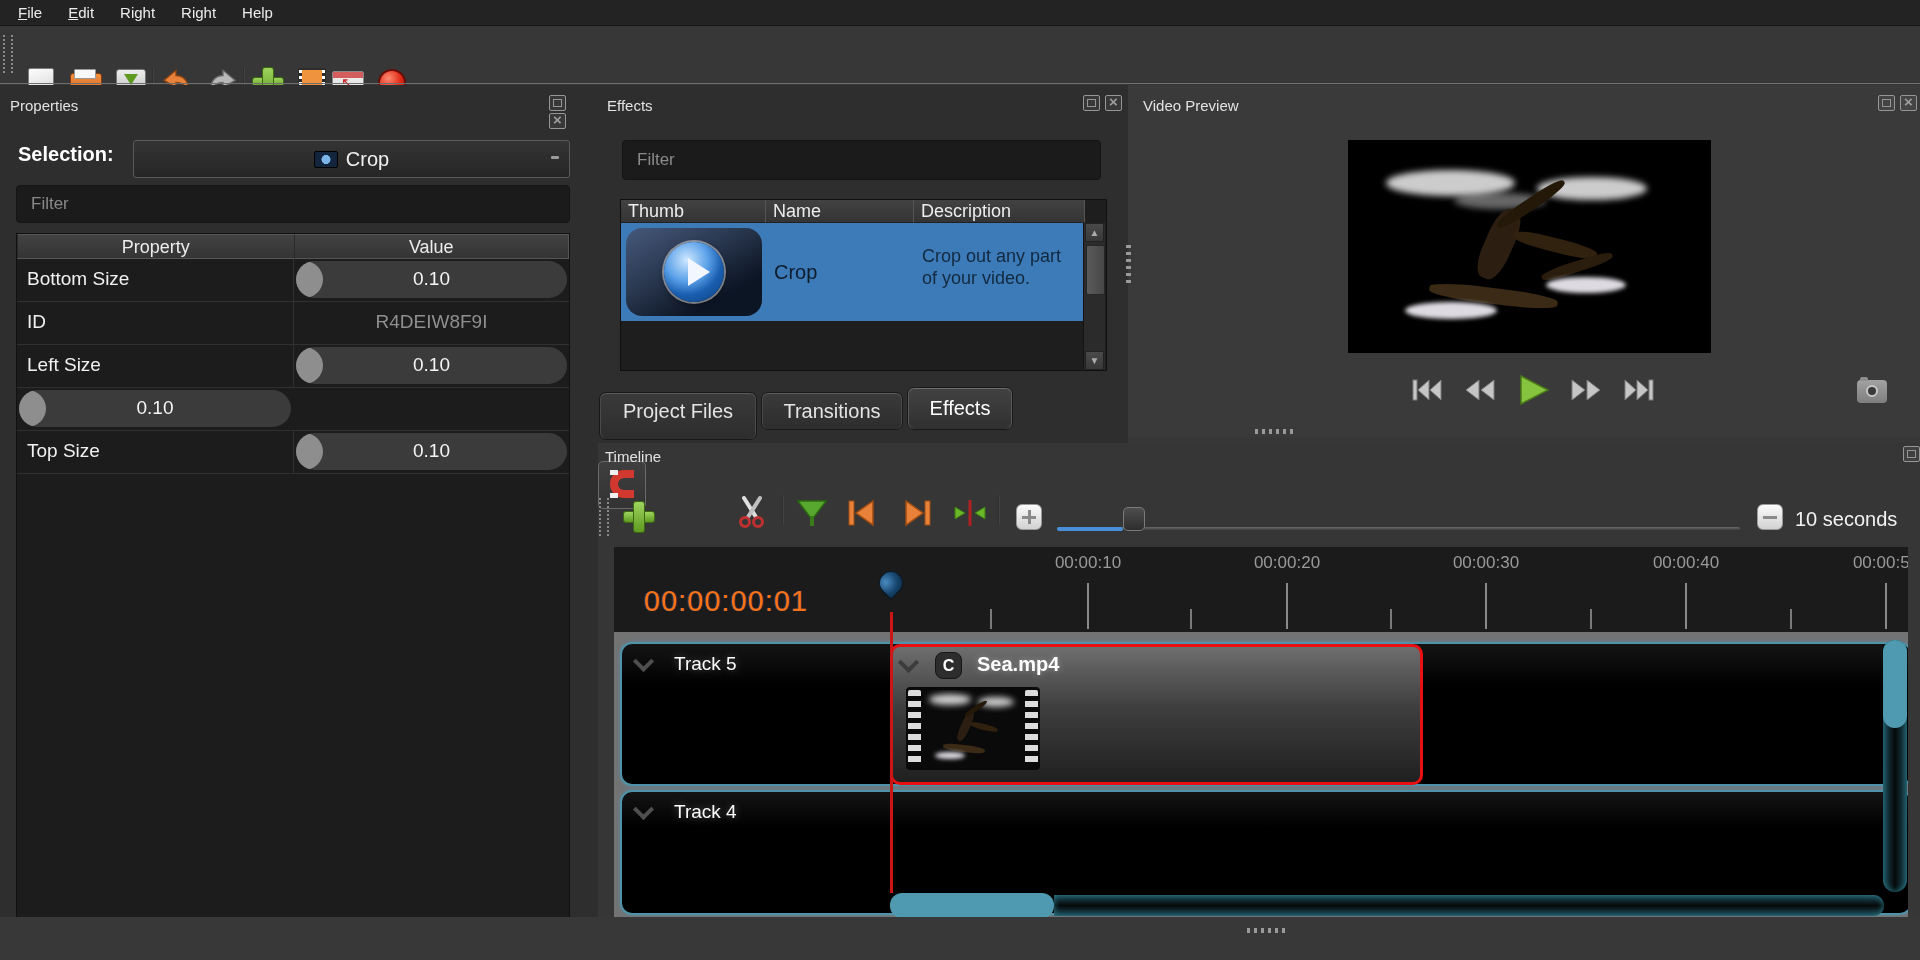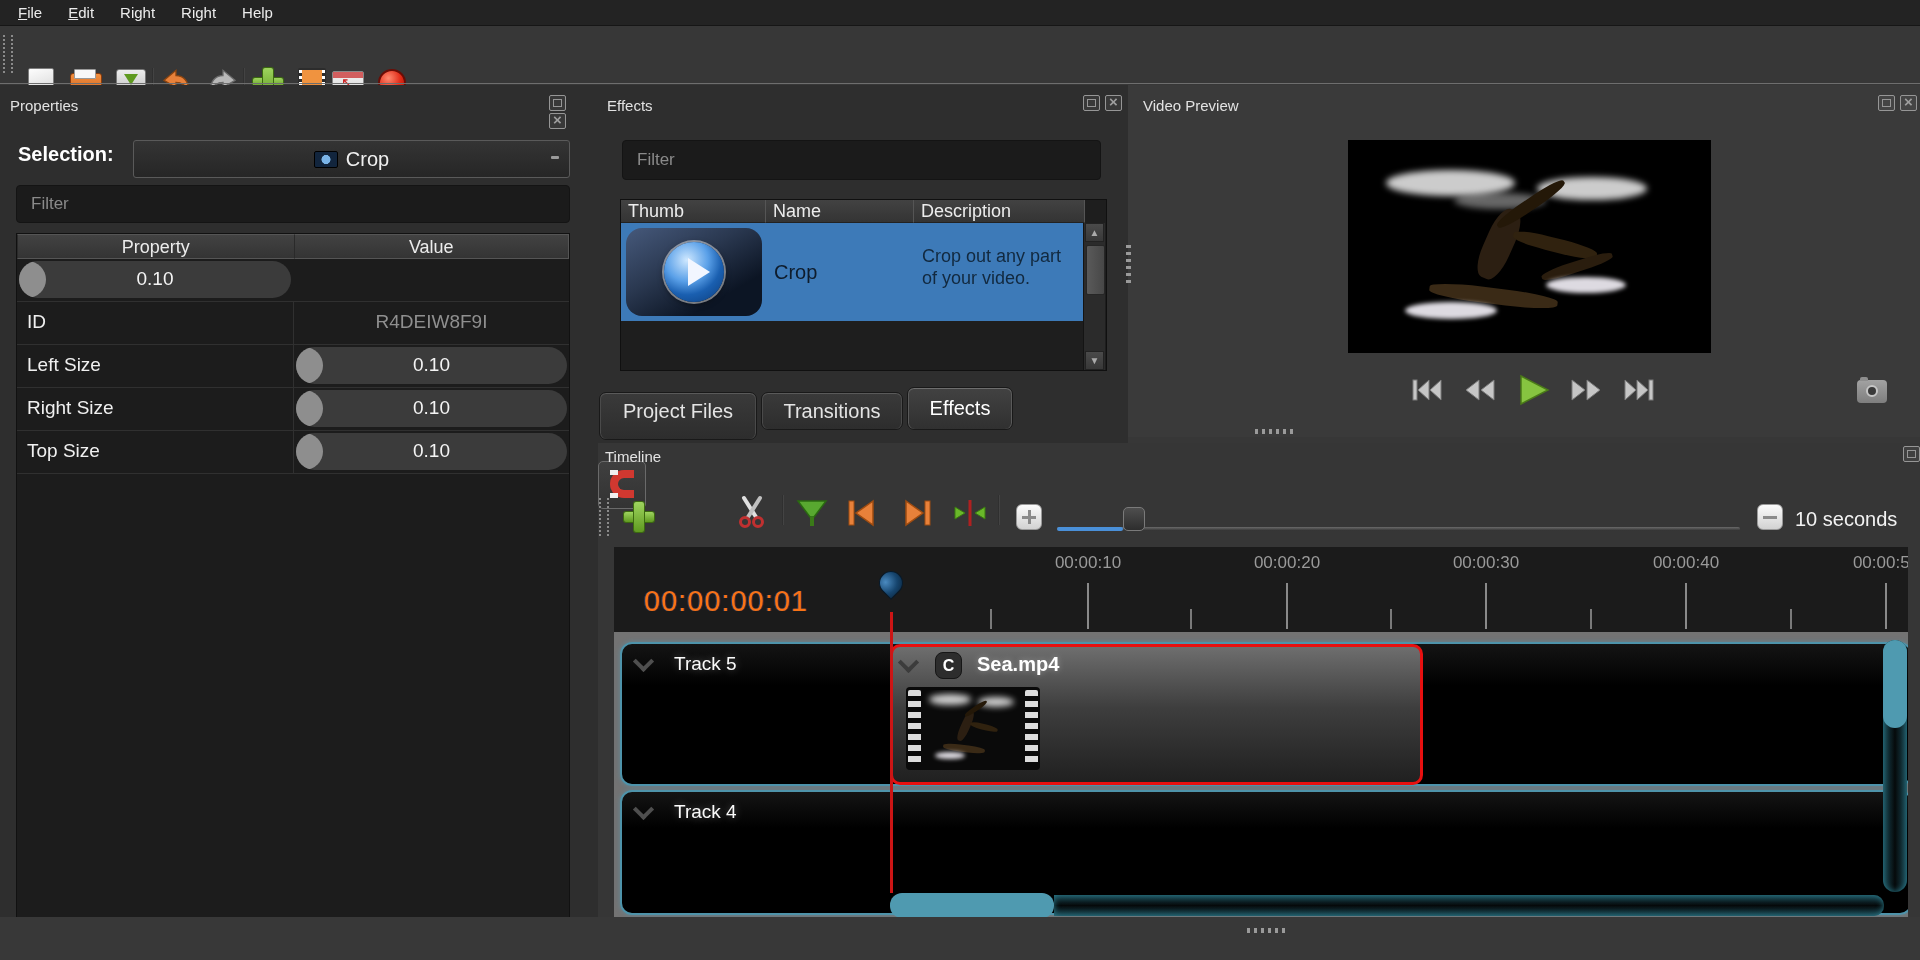--- a/index.html
+++ b/index.html
@@ -240,20 +240,21 @@
     </div>
     <div id="prop-filter" class="abs filterbox">
       <input type="text" placeholder="Filter" style="">
     </div>
     <div id="prop-table" class="abs">
       <div class="th-row">
         <div class="th">Property</div>
         <div class="th">Value</div>
       </div>
       <div class="prow">
+        <div class="pname">Bottom Size</div>
         <div class="pval">
           <div class="pill">
               <div class="fill" style="width:10%"></div>
           <div class="ptext">0.10</div>
             </div>
         </div>
       </div>
       <div class="prow">
         <div class="pname">ID</div>
         <div class="pval">
@@ -263,21 +264,20 @@
       <div class="prow">
         <div class="pname">Left Size</div>
         <div class="pval">
           <div class="pill">
               <div class="fill" style="width:10%"></div>
           <div class="ptext">0.10</div>
             </div>
         </div>
       </div>
       <div class="prow">
-        <div class="pname">Right Size</div>
         <div class="pval">
           <div class="pill">
               <div class="fill" style="width:10%"></div>
           <div class="ptext">0.10</div>
             </div>
         </div>
       </div>
       <div class="prow">
         <div class="pname">Top Size</div>
         <div class="pval">

